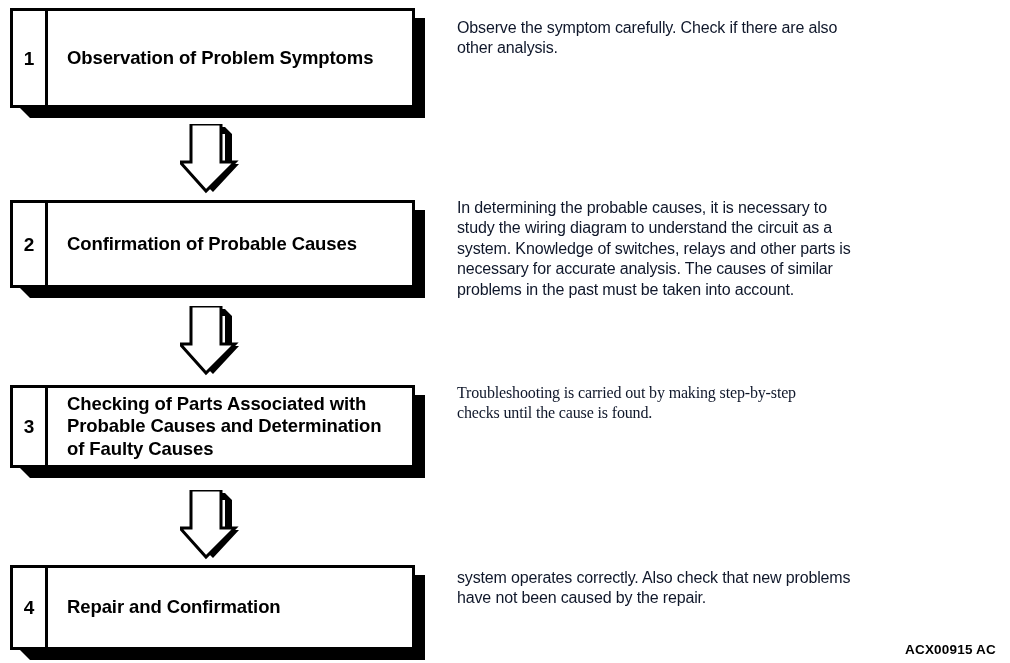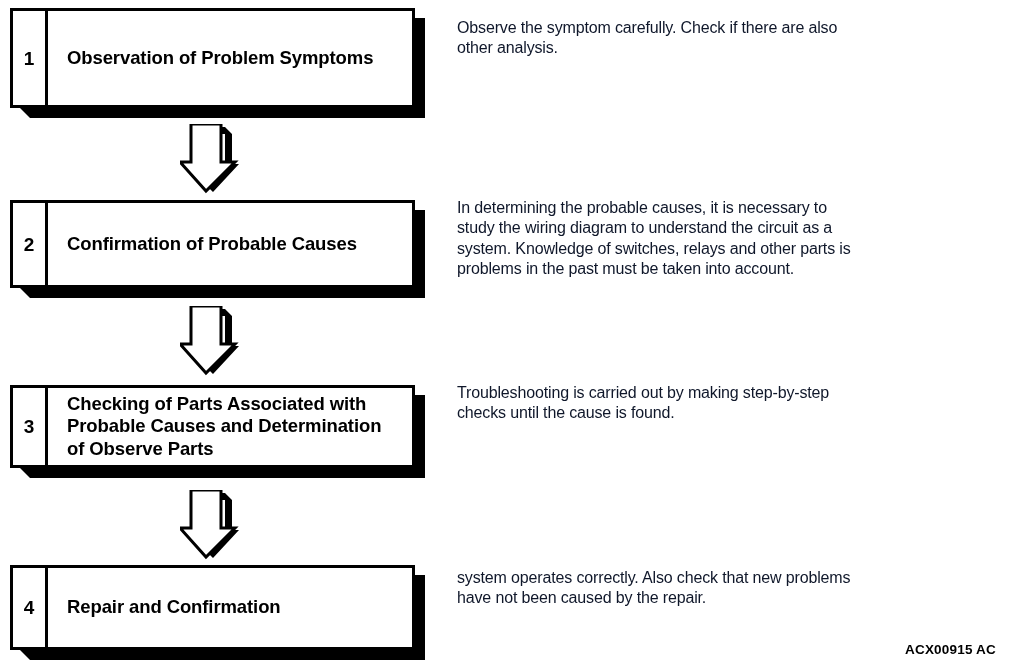--- a/index.html
+++ b/index.html
@@ -147,20 +147,21 @@
           <div>
             <span class="ttl-line">Confirmation of Probable Causes</span>
           </div>
         </div>
       </div>
     </div>
     <div class="desc" style="top:-2px;">
       <span class="d-line">In determining the probable causes, it is necessary to</span>
       <span class="d-line">study the wiring diagram to understand the circuit as a</span>
       <span class="d-line">system. Knowledge of switches, relays and other parts is</span>
+      <span class="d-line">necessary for accurate analysis. The causes of similar</span>
       <span class="d-line">problems in the past must be taken into account.</span>
     </div>
   </div>
 
   <div class="arrow-wrap" style="top:306px;">
     <svg class="arrow-svg" width="60" height="70" viewBox="0 0 60 70">
       <polygon points="11,52 20,52 20,62 11,62" fill="#ffffff"></polygon>
       <polygon points="14,3 45,3 52,10 52,40 59,40 33,68 28,63 50,41 45,41 45,10 21,10" fill="#000000"></polygon>
       <polygon points="11,0 41,0 41,38 55,38 26,67 0,38 11,38" fill="#ffffff" stroke="#000000" stroke-width="3" stroke-linejoin="miter"></polygon>
     </svg>
@@ -168,26 +169,26 @@
 
   <div class="step-row" style="top:385px;">
     <div class="flow-box-wrap" style="top:0px;height:83px;">
       <div class="flow-box-shadow" style="height:83px;"></div>
       <div class="flow-box" style="height:83px;">
         <div class="flow-box-num">3</div>
         <div class="flow-box-title">
           <div>
             <span class="ttl-line">Checking of Parts Associated with</span>
             <span class="ttl-line">Probable Causes and Determination</span>
-            <span class="ttl-line">of Observe Parts</span>
-          </div>
-        </div>
-      </div>
-    </div>
-    <div class="desc" style="top:-2px;">
+            <span class="ttl-line">of Faulty Causes</span>
+          </div>
+        </div>
+      </div>
+    </div>
+    <div class="desc" style="top:-2px;font-family:Liberation Serif, serif;">
       <span class="d-line">Troubleshooting is carried out by making step-by-step</span>
       <span class="d-line">checks until the cause is found.</span>
     </div>
   </div>
 
   <div class="arrow-wrap" style="top:490px;">
     <svg class="arrow-svg" width="60" height="70" viewBox="0 0 60 70">
       <polygon points="11,52 20,52 20,62 11,62" fill="#ffffff"></polygon>
       <polygon points="14,3 45,3 52,10 52,40 59,40 33,68 28,63 50,41 45,41 45,10 21,10" fill="#000000"></polygon>
       <polygon points="11,0 41,0 41,38 55,38 26,67 0,38 11,38" fill="#ffffff" stroke="#000000" stroke-width="3" stroke-linejoin="miter"></polygon>

